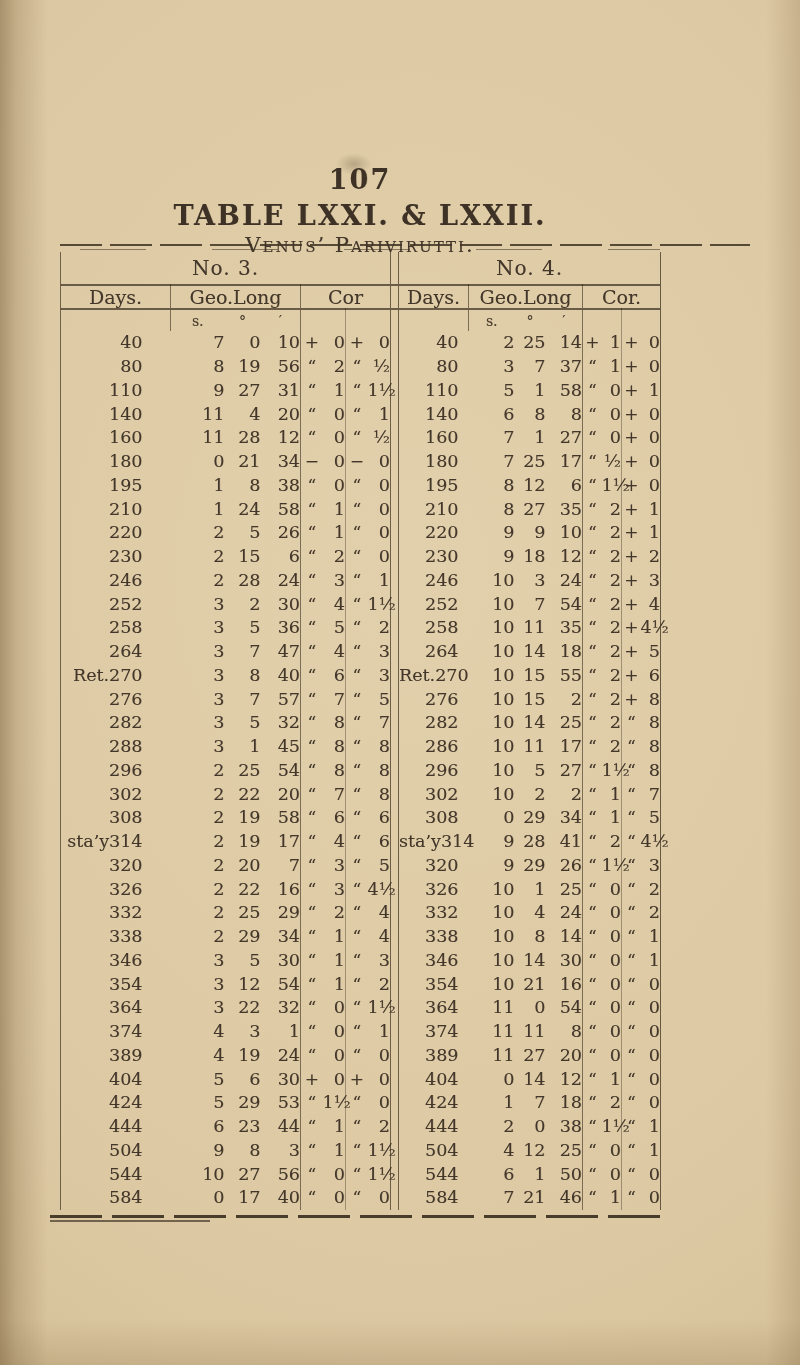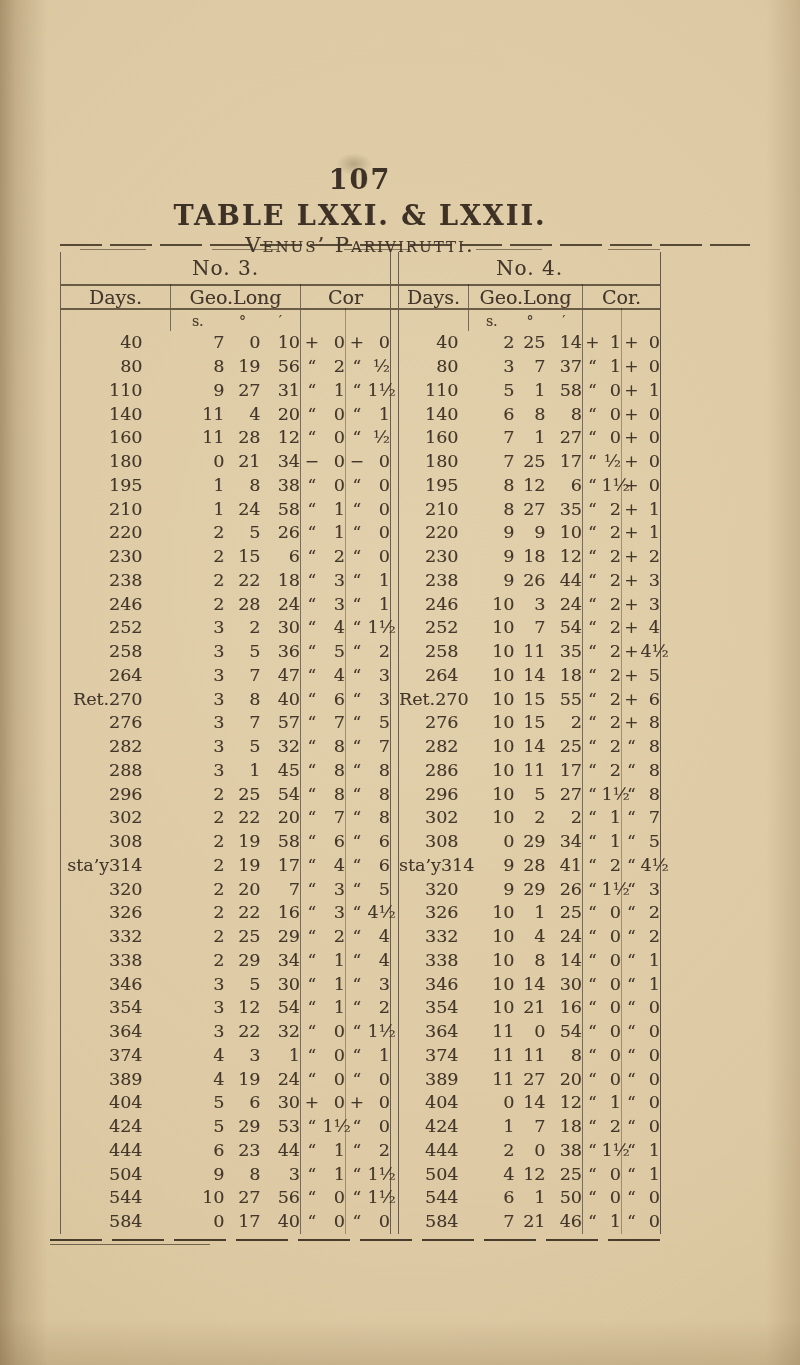--- a/index.html
+++ b/index.html
@@ -315,39 +315,20 @@
             <td class="days rh">230</td>
             <td class="num s rh">9</td>
             <td class="num deg rh">18</td>
             <td class="num min vr rh">12</td>
             <td class="sgn rh">“</td>
             <td class="val vrF rh">2</td>
             <td class="sgn rh">+</td>
             <td class="val rh outR">2</td>
           </tr>
           <tr class="dt">
-            <td class="days lh outL">238</td>
-            <td class="num s lh">2</td>
-            <td class="num deg lh">22</td>
-            <td class="num min vr lh">18</td>
-            <td class="sgn lh">“</td>
-            <td class="val vrF lh">3</td>
-            <td class="sgn lh">“</td>
-            <td class="val lh">1</td>
-            <td class="dv"></td>
-            <td class="days rh">238</td>
-            <td class="num s rh">9</td>
-            <td class="num deg rh">26</td>
-            <td class="num min vr rh">44</td>
-            <td class="sgn rh">“</td>
-            <td class="val vrF rh">2</td>
-            <td class="sgn rh">+</td>
-            <td class="val rh outR">3</td>
-          </tr>
-          <tr class="dt">
             <td class="days lh outL">246</td>
             <td class="num s lh">2</td>
             <td class="num deg lh">28</td>
             <td class="num min vr lh">24</td>
             <td class="sgn lh">“</td>
             <td class="val vrF lh">3</td>
             <td class="sgn lh">“</td>
             <td class="val lh">1</td>
             <td class="dv"></td>
             <td class="days rh">246</td>

